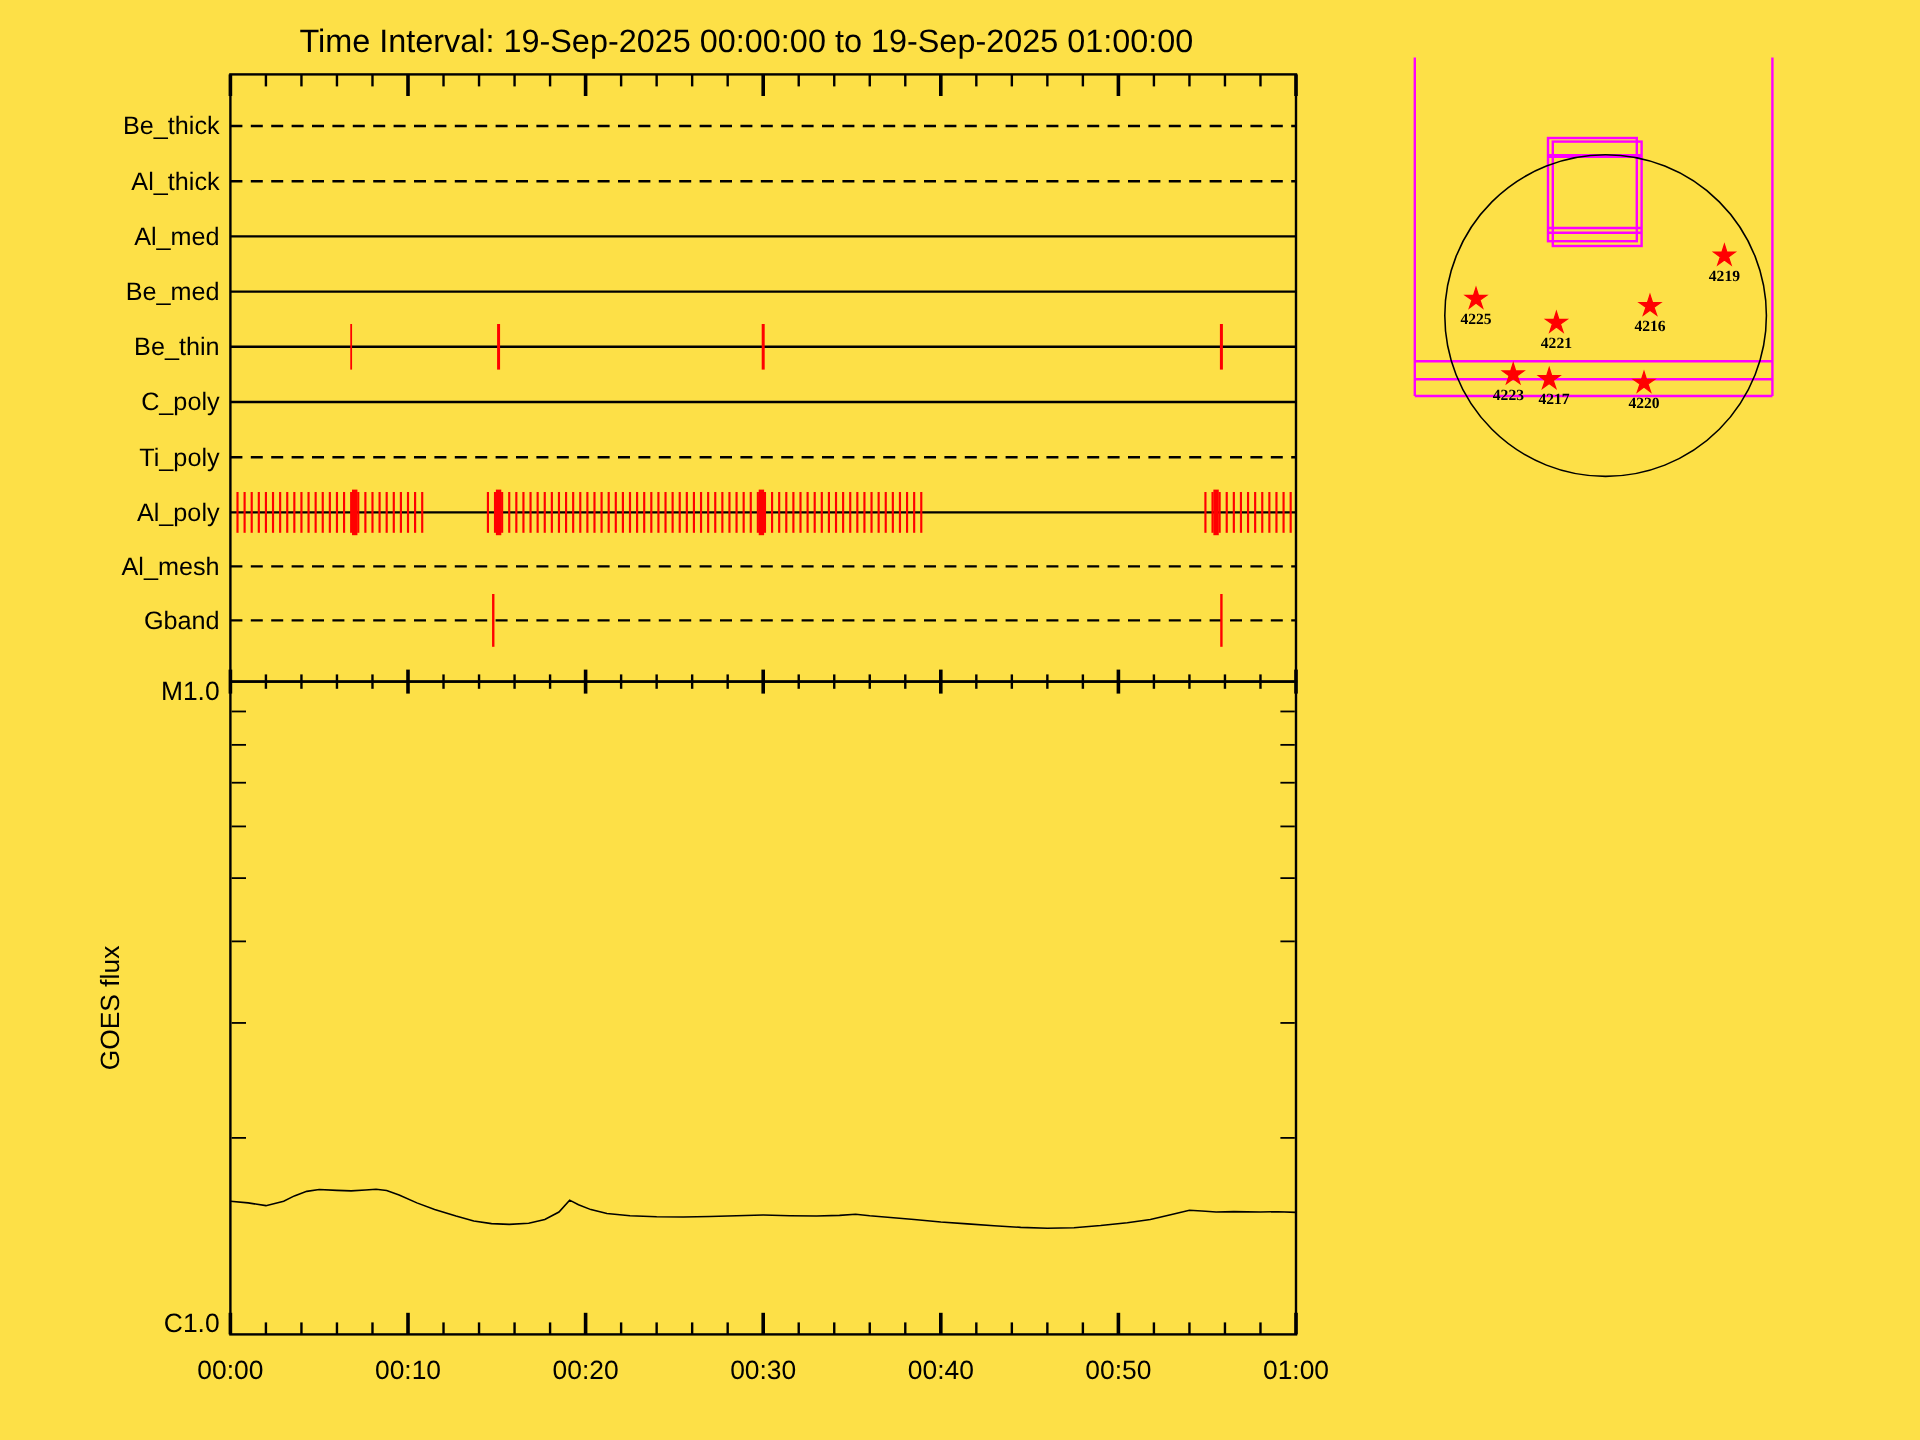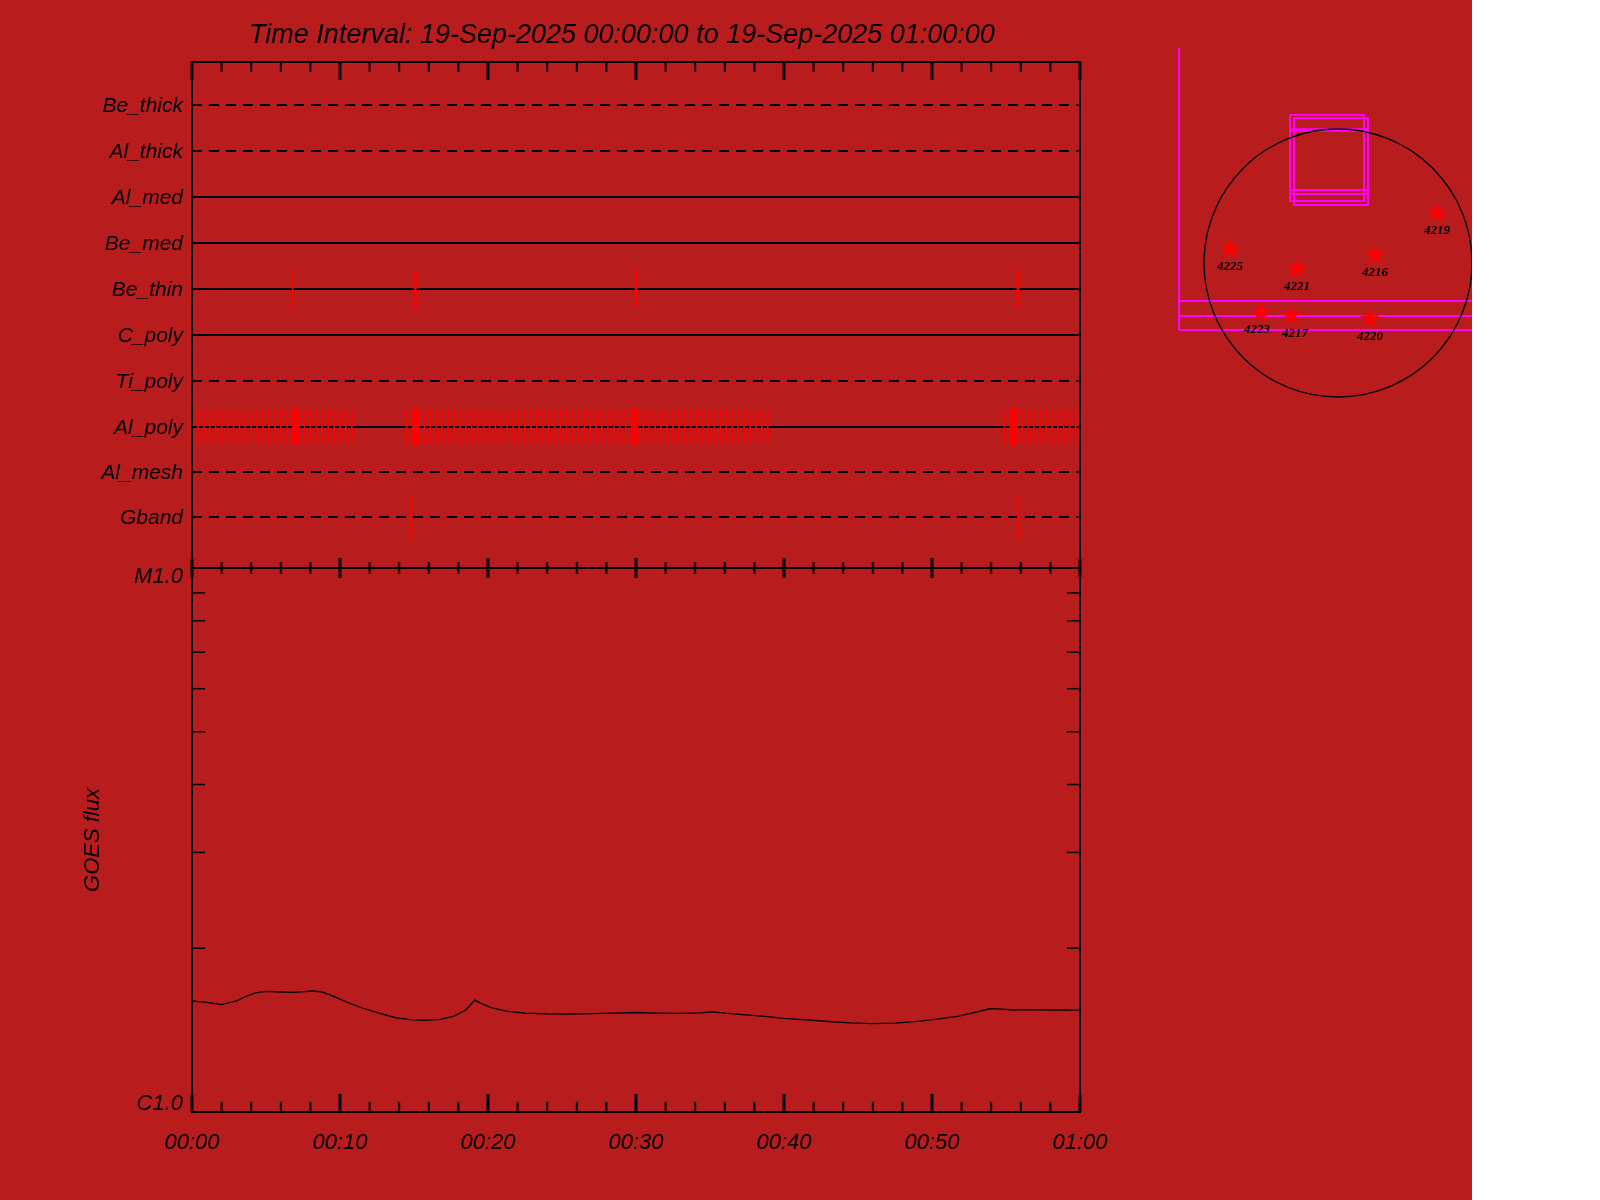--- a/index.html
+++ b/index.html
@@ -1,17 +1,17 @@
 <!DOCTYPE html>
 <html><head>
 <meta charset="utf-8">
 <style>
   html,body{margin:0;padding:0;background:#ffffff;}
-  .canvas{position:relative;width:1472px;height:1200px;background:#b91c1c;overflow:hidden;
-          font-family:"Liberation Sans",sans-serif;font-style:italic;}
+  .canvas{position:relative;width:1600px;height:1200px;background:#fde047;overflow:hidden;
+          font-family:"Liberation Sans",sans-serif;}
   svg{display:block;}
   text{fill:#000000;font-family:"Liberation Sans",sans-serif;}
   .title-text{font-size:27px;}
   .row-label{font-size:21px;}
   .axis-label{font-size:22px;}
   .ylabel-rot{font-size:22px;}
   .ar-label{font-size:13px;font-weight:bold;font-family:"Liberation Serif",serif;}
 </style>
 </head>
 <body>

